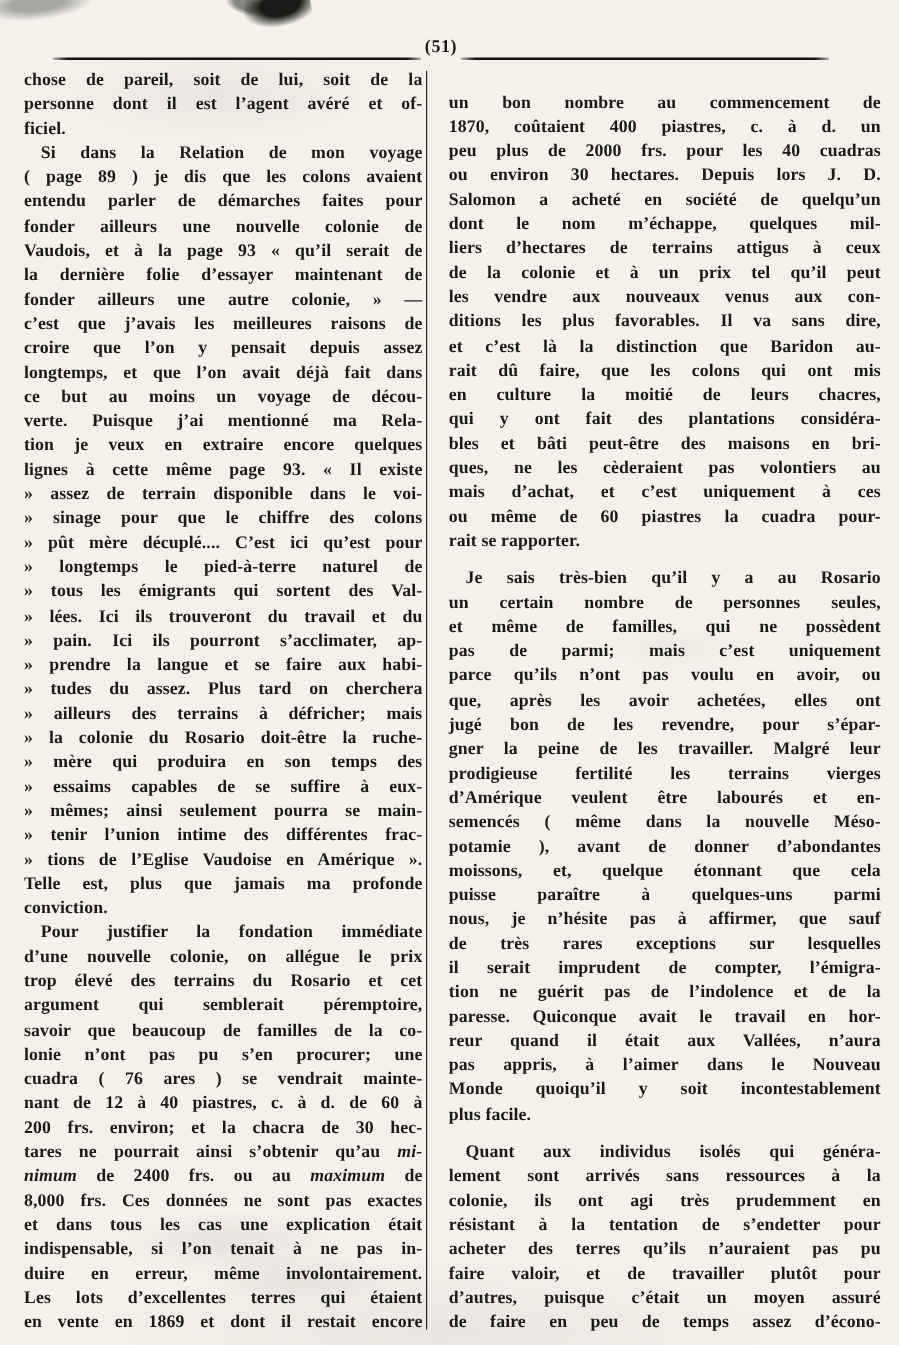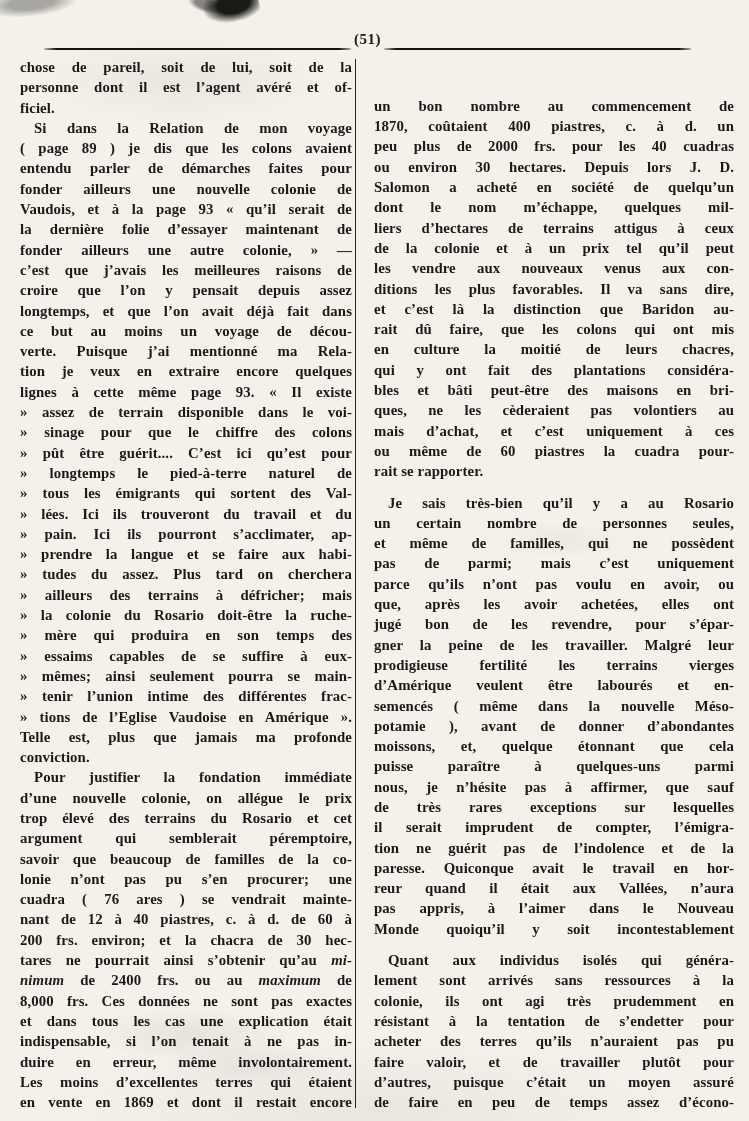--- a/index.html
+++ b/index.html
@@ -108,21 +108,21 @@
         <div class="line">fonder ailleurs une autre colonie, » —</div>
         <div class="line">c’est que j’avais les meilleures raisons de</div>
         <div class="line">croire que l’on y pensait depuis assez</div>
         <div class="line">longtemps, et que l’on avait déjà fait dans</div>
         <div class="line">ce but au moins un voyage de décou-</div>
         <div class="line">verte. Puisque j’ai mentionné ma Rela-</div>
         <div class="line">tion je veux en extraire encore quelques</div>
         <div class="line">lignes à cette même page 93. « Il existe</div>
         <div class="line">» assez de terrain disponible dans le voi-</div>
         <div class="line">» sinage pour que le chiffre des colons</div>
-        <div class="line">» pût être guérit.... C’est ici qu’est pour</div>
+        <div class="line">» pût mère décuplé.... C’est ici qu’est pour</div>
         <div class="line">» longtemps le pied-à-terre naturel de</div>
         <div class="line">» tous les émigrants qui sortent des Val-</div>
         <div class="line">» lées. Ici ils trouveront du travail et du</div>
         <div class="line">» pain. Ici ils pourront s’acclimater, ap-</div>
         <div class="line">» prendre la langue et se faire aux habi-</div>
         <div class="line">» tudes du assez. Plus tard on cherchera</div>
         <div class="line">» ailleurs des terrains à défricher; mais</div>
         <div class="line">» la colonie du Rosario doit-être la ruche-</div>
         <div class="line">» mère qui produira en son temps des</div>
         <div class="line">» essaims capables de se suffire à eux-</div>
@@ -139,21 +139,21 @@
         <div class="line">lonie n’ont pas pu s’en procurer; une</div>
         <div class="line">cuadra ( 76 ares ) se vendrait mainte-</div>
         <div class="line">nant de 12 à 40 piastres, c. à d. de 60 à</div>
         <div class="line">200 frs. environ; et la chacra de 30 hec-</div>
         <div class="line">tares ne pourrait ainsi s’obtenir qu’au <em>mi-</em></div>
         <div class="line"><em>nimum</em> de 2400 frs. ou au <em>maximum</em> de</div>
         <div class="line">8,000 frs. Ces données ne sont pas exactes</div>
         <div class="line">et dans tous les cas une explication était</div>
         <div class="line">indispensable, si l’on tenait à ne pas in-</div>
         <div class="line">duire en erreur, même involontairement.</div>
-        <div class="line">Les moins d’excellentes terres qui étaient</div>
+        <div class="line">Les lots d’excellentes terres qui étaient</div>
         <div class="line">en vente en 1869 et dont il restait encore</div>
       </div>
     <div class="divider"></div>
     <div class="col col-right">
         <div class="line">un bon nombre au commencement de</div>
         <div class="line">1870, coûtaient 400 piastres, c. à d. un</div>
         <div class="line">peu plus de 2000 frs. pour les 40 cuadras</div>
         <div class="line">ou environ 30 hectares. Depuis lors J. D.</div>
         <div class="line">Salomon a acheté en société de quelqu’un</div>
         <div class="line">dont le nom m’échappe, quelques mil-</div>
@@ -185,20 +185,21 @@
         <div class="line">moissons, et, quelque étonnant que cela</div>
         <div class="line">puisse paraître à quelques-uns parmi</div>
         <div class="line">nous, je n’hésite pas à affirmer, que sauf</div>
         <div class="line">de très rares exceptions sur lesquelles</div>
         <div class="line">il serait imprudent de compter, l’émigra-</div>
         <div class="line">tion ne guérit pas de l’indolence et de la</div>
         <div class="line">paresse. Quiconque avait le travail en hor-</div>
         <div class="line">reur quand il était aux Vallées, n’aura</div>
         <div class="line">pas appris, à l’aimer dans le Nouveau</div>
         <div class="line">Monde quoiqu’il y soit incontestablement</div>
+        <div class="line para-end">plus facile.</div>
         <div class="line para-start para-gap">Quant aux individus isolés qui généra-</div>
         <div class="line">lement sont arrivés sans ressources à la</div>
         <div class="line">colonie, ils ont agi très prudemment en</div>
         <div class="line">résistant à la tentation de s’endetter pour</div>
         <div class="line">acheter des terres qu’ils n’auraient pas pu</div>
         <div class="line">faire valoir, et de travailler plutôt pour</div>
         <div class="line">d’autres, puisque c’était un moyen assuré</div>
         <div class="line">de faire en peu de temps assez d’écono-</div>
       </div>
   </div>

